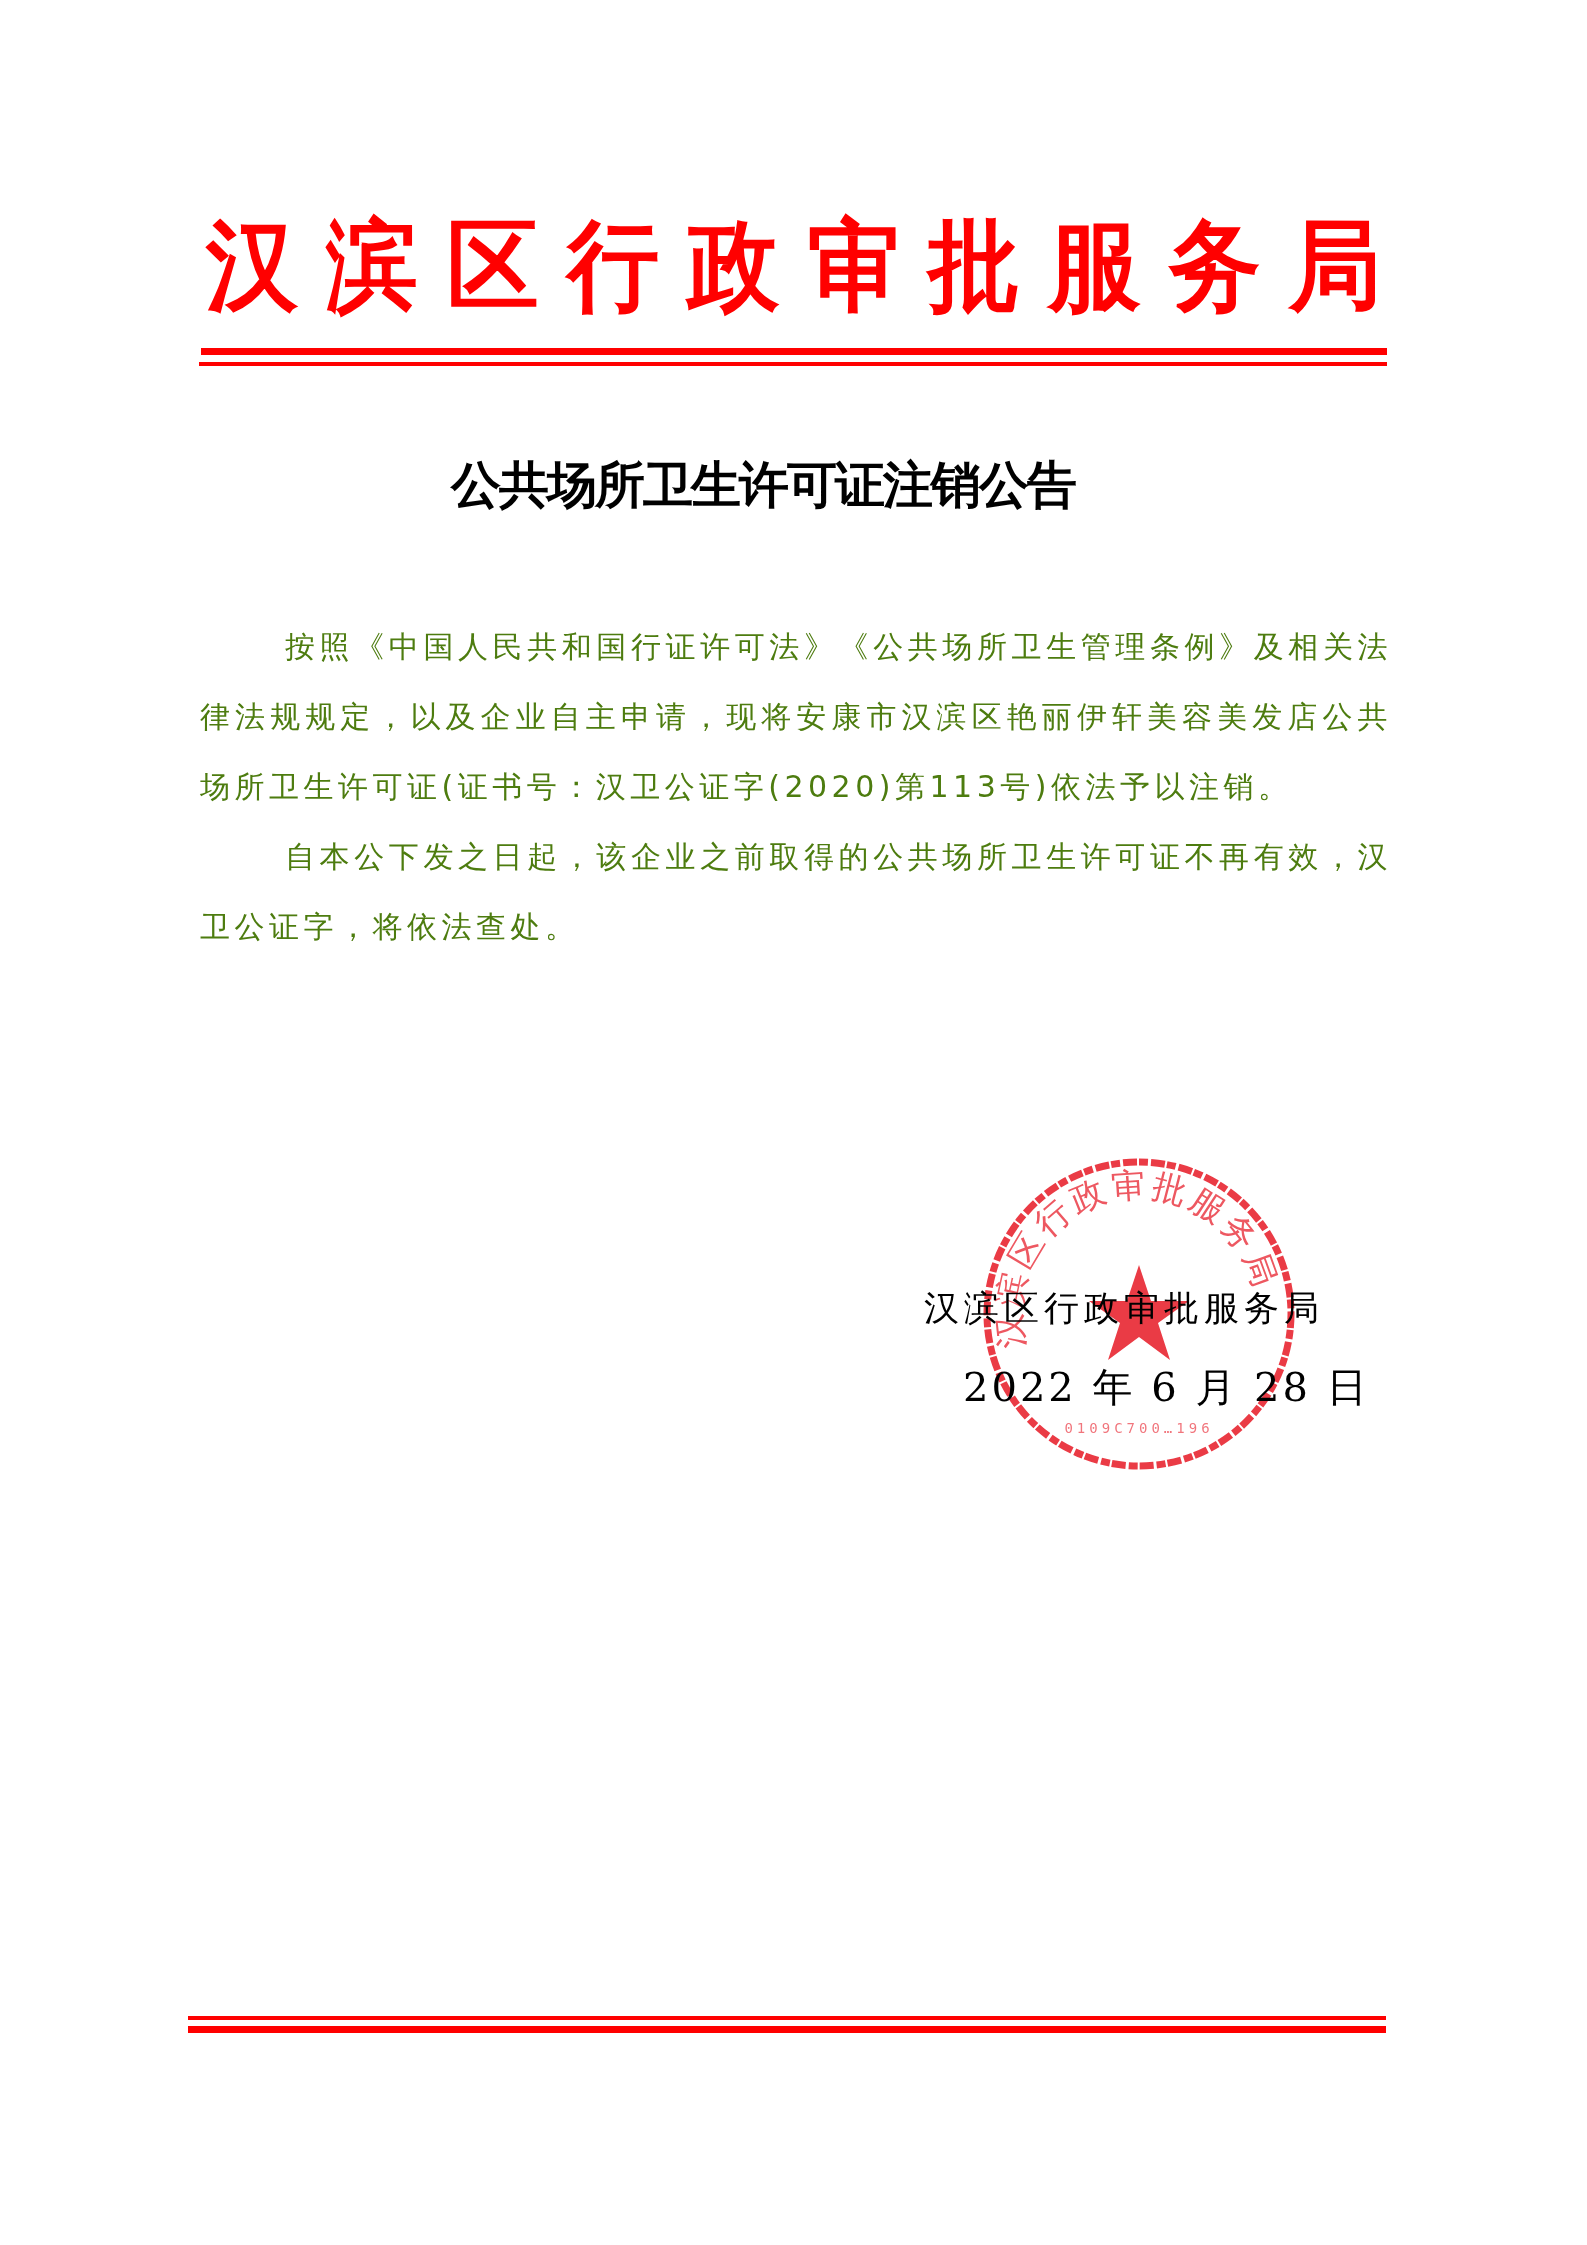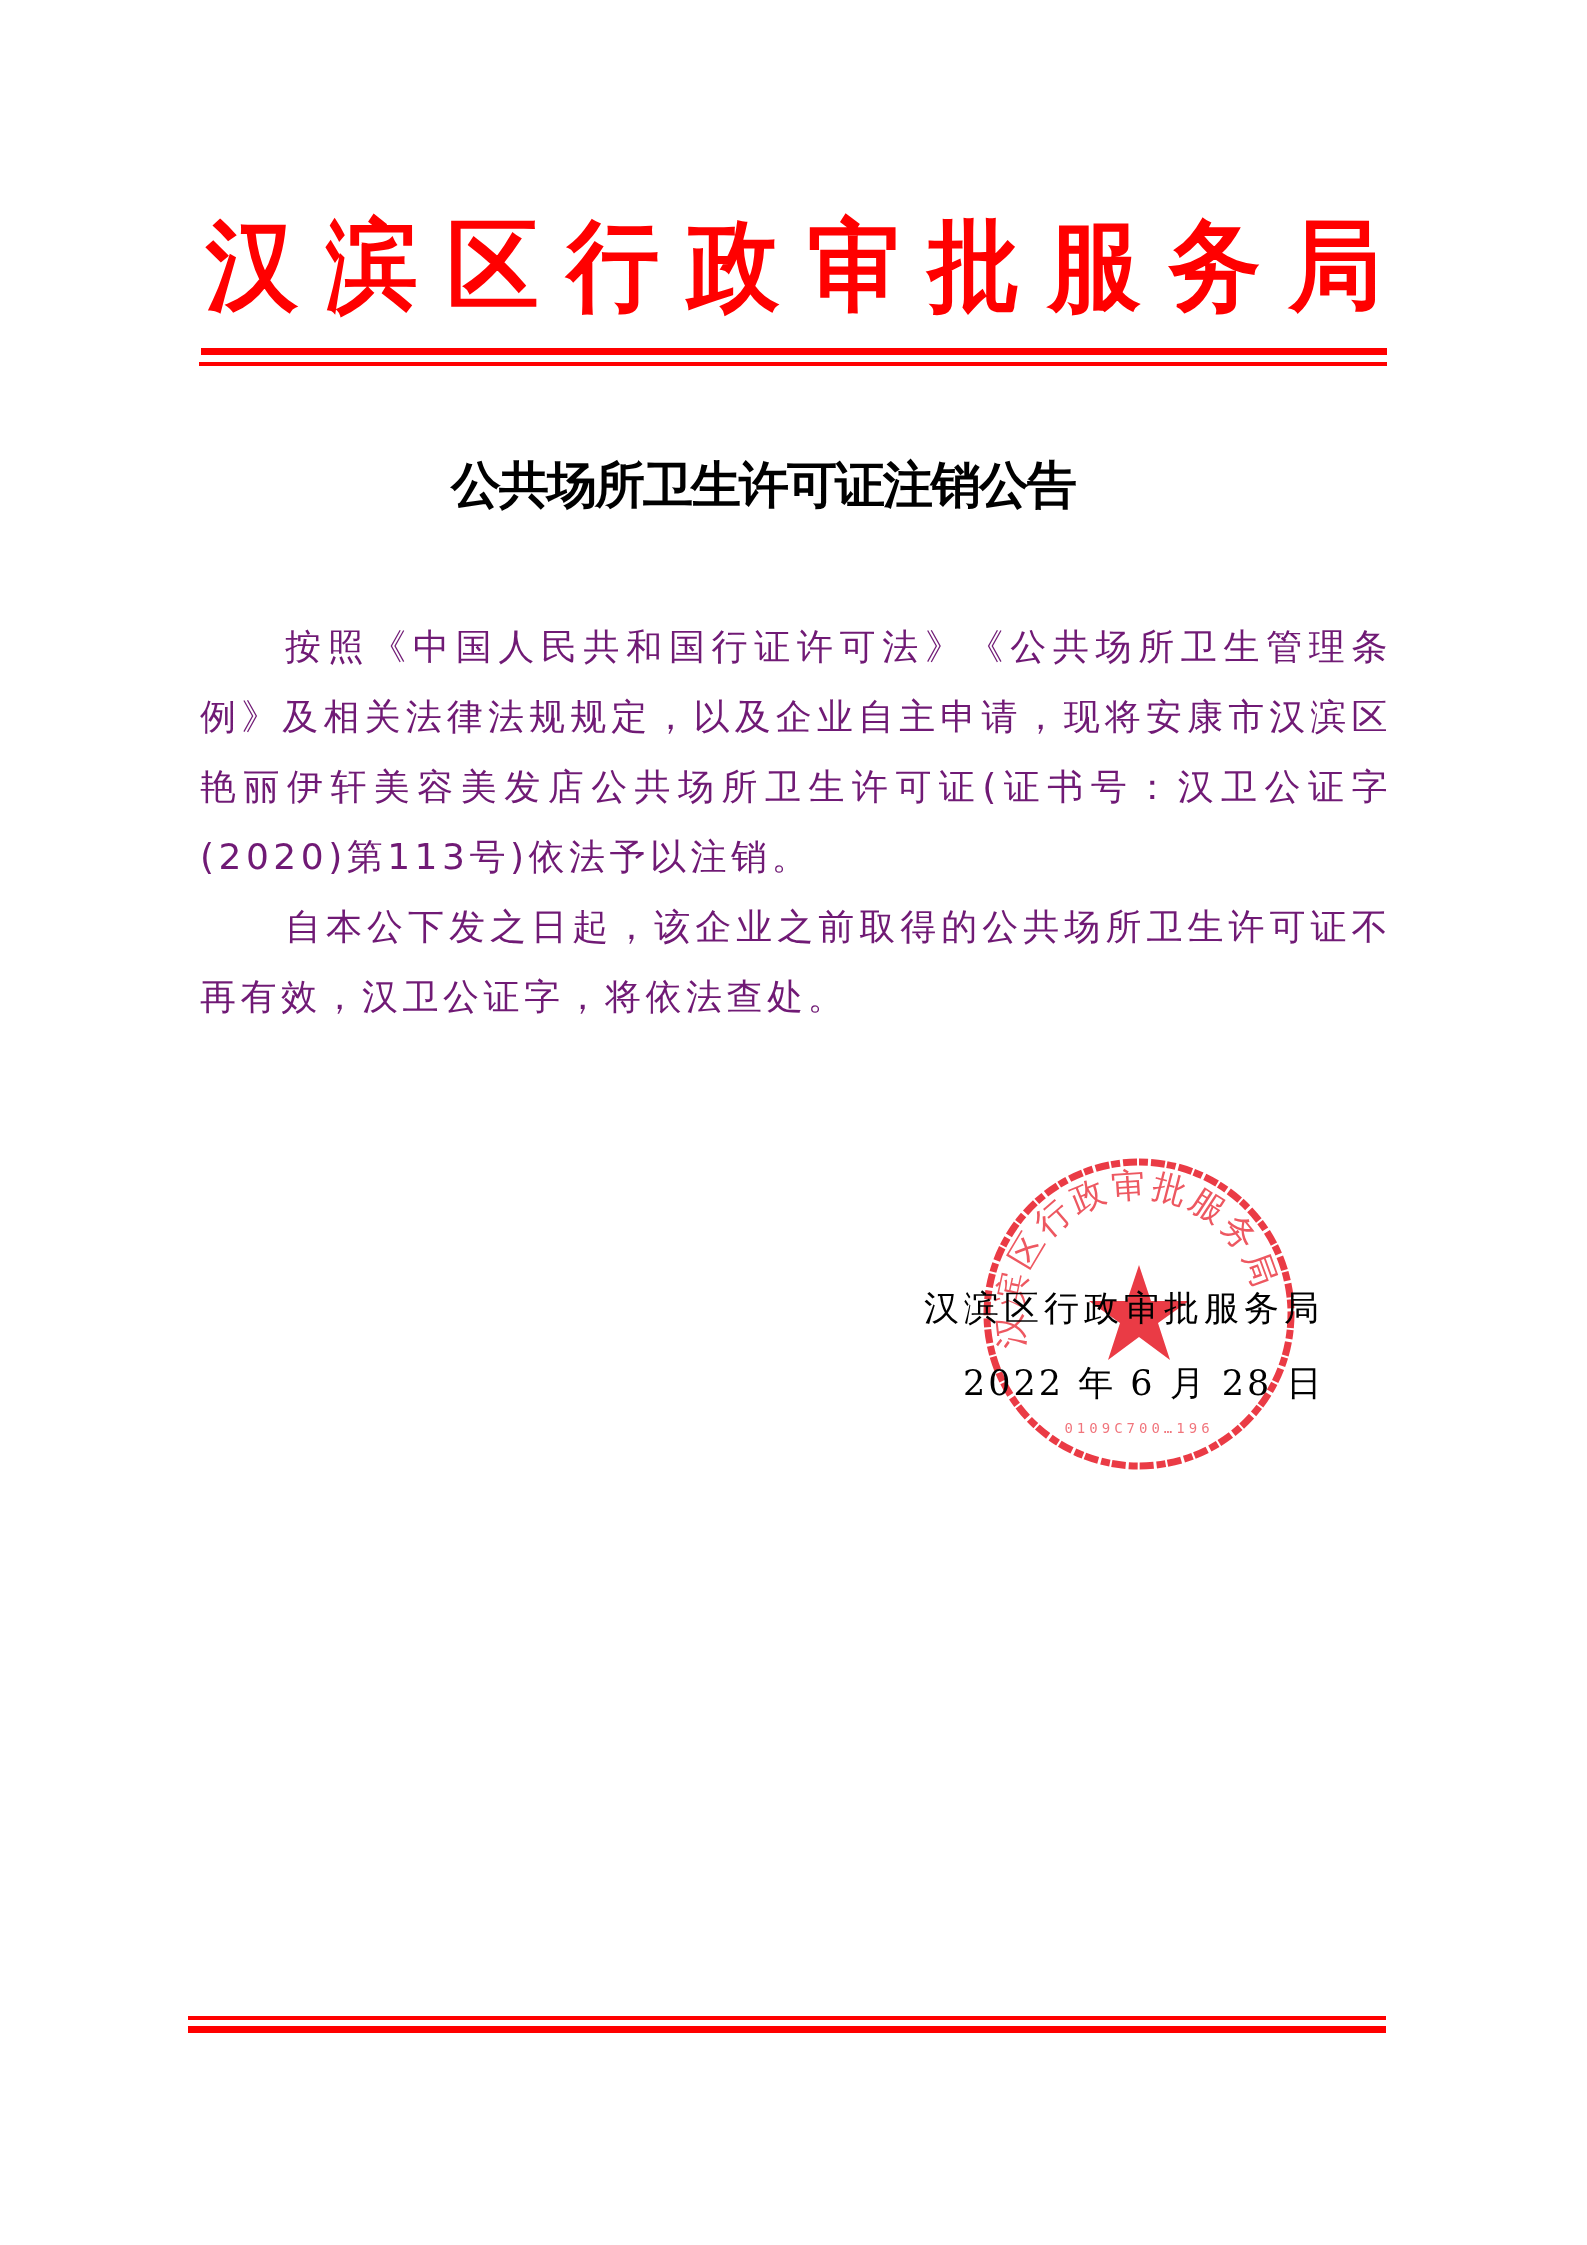--- a/index.html
+++ b/index.html
@@ -25,41 +25,41 @@
     .doc-title {
       position: absolute; left: 0; width: 1526px; top: 452px;
       text-align: center; color: #000;
       font-family: "DejaVu Serif", "Liberation Serif", serif;
       font-size: 50px; font-weight: bold; letter-spacing: -2px;
     }
 
     .body-text {
       position: absolute; left: 200px; top: 612px; width: 1192px;
       font-family: "DejaVu Sans", "Liberation Sans", sans-serif;
-      font-size: 36px; line-height: 70px; color: #701a75;
+      font-size: 30px; line-height: 70px; color: #4d7c0f;
       letter-spacing: 4.5px;
       text-align: justify;
       text-align-last: left;
     }
     .body-text p { margin: 0; text-indent: 85px; }
 
     .seal {
       position: absolute; left: 980px; top: 1155px; width: 318px; height: 318px;
       opacity: 0.88;
     }
 
     .signature {
       position: absolute; left: 924px; top: 1285px;
       font-family: "DejaVu Serif", "Liberation Serif", serif;
       font-size: 35px; color: #000; letter-spacing: 5px; white-space: nowrap;
     }
     .date {
       position: absolute; left: 963px; top: 1360px;
       font-family: "DejaVu Serif", "Liberation Serif", serif;
-      font-size: 35px; color: #000; letter-spacing: 3px; white-space: pre;
+      font-size: 40px; color: #000; letter-spacing: 3px; white-space: pre;
     }
   </style>
 </head>
 <body>
 
 <div class="page">
 
   <div class="masthead">
     <span>汉</span>
     <span>滨</span>

